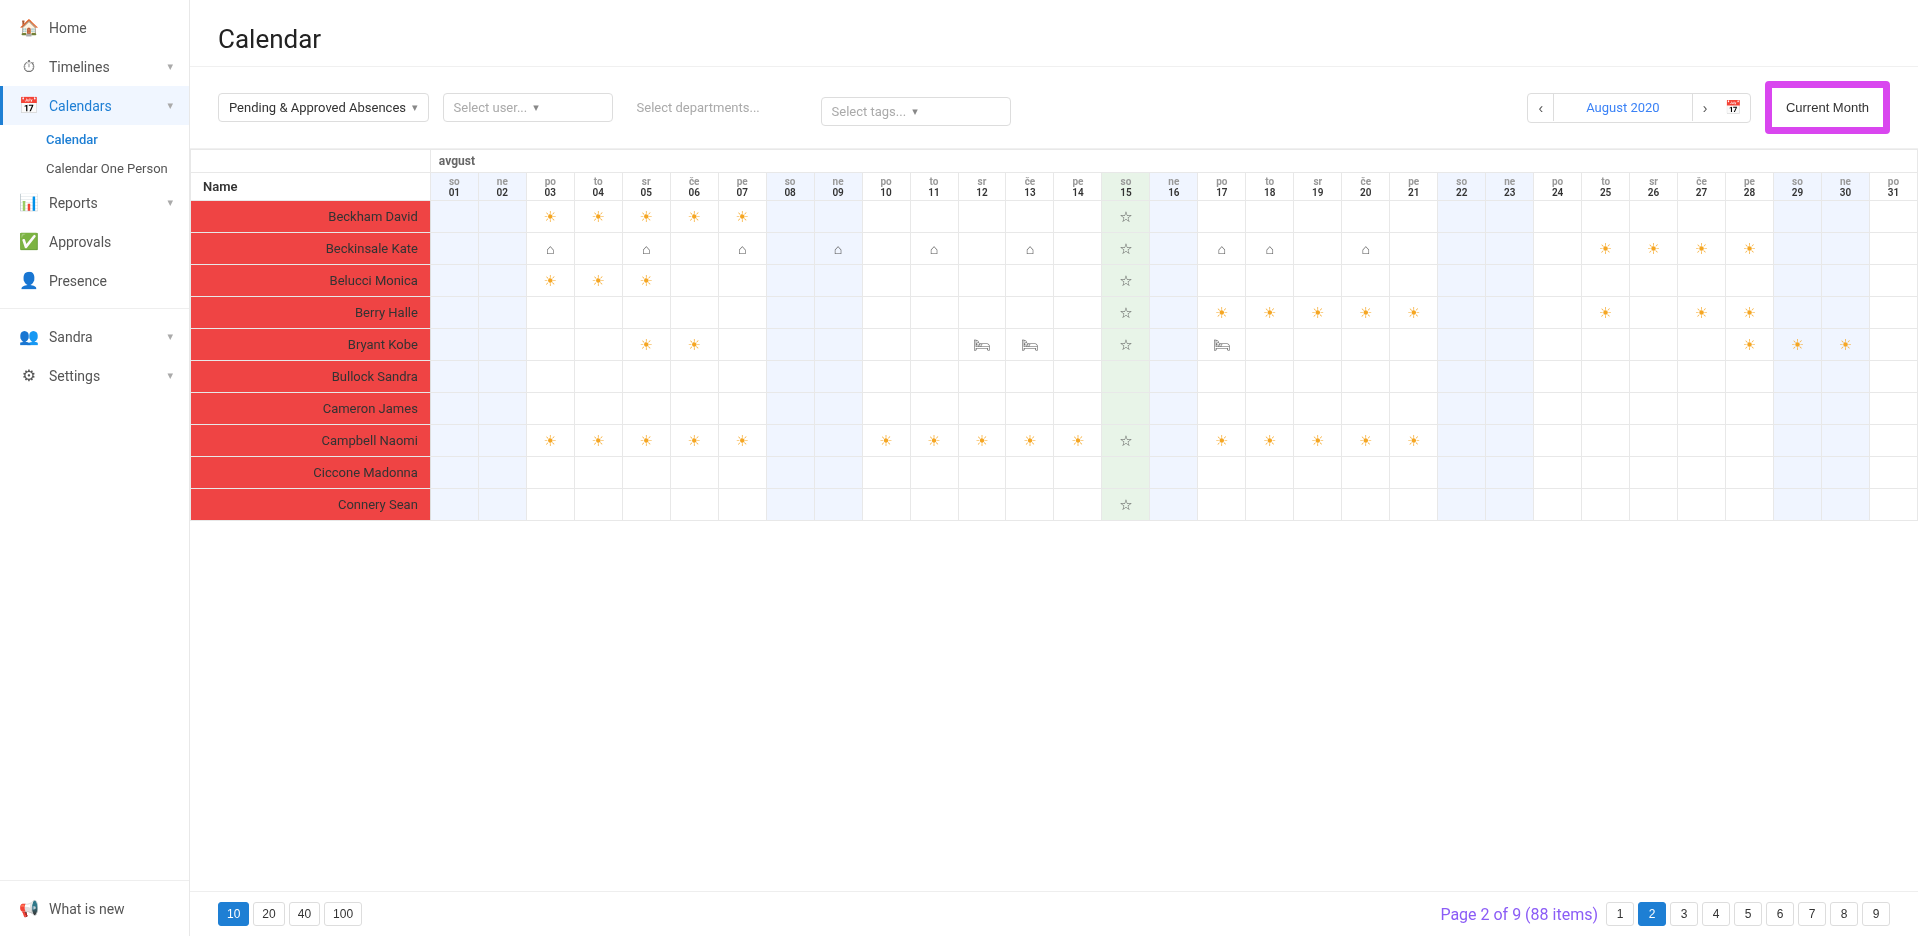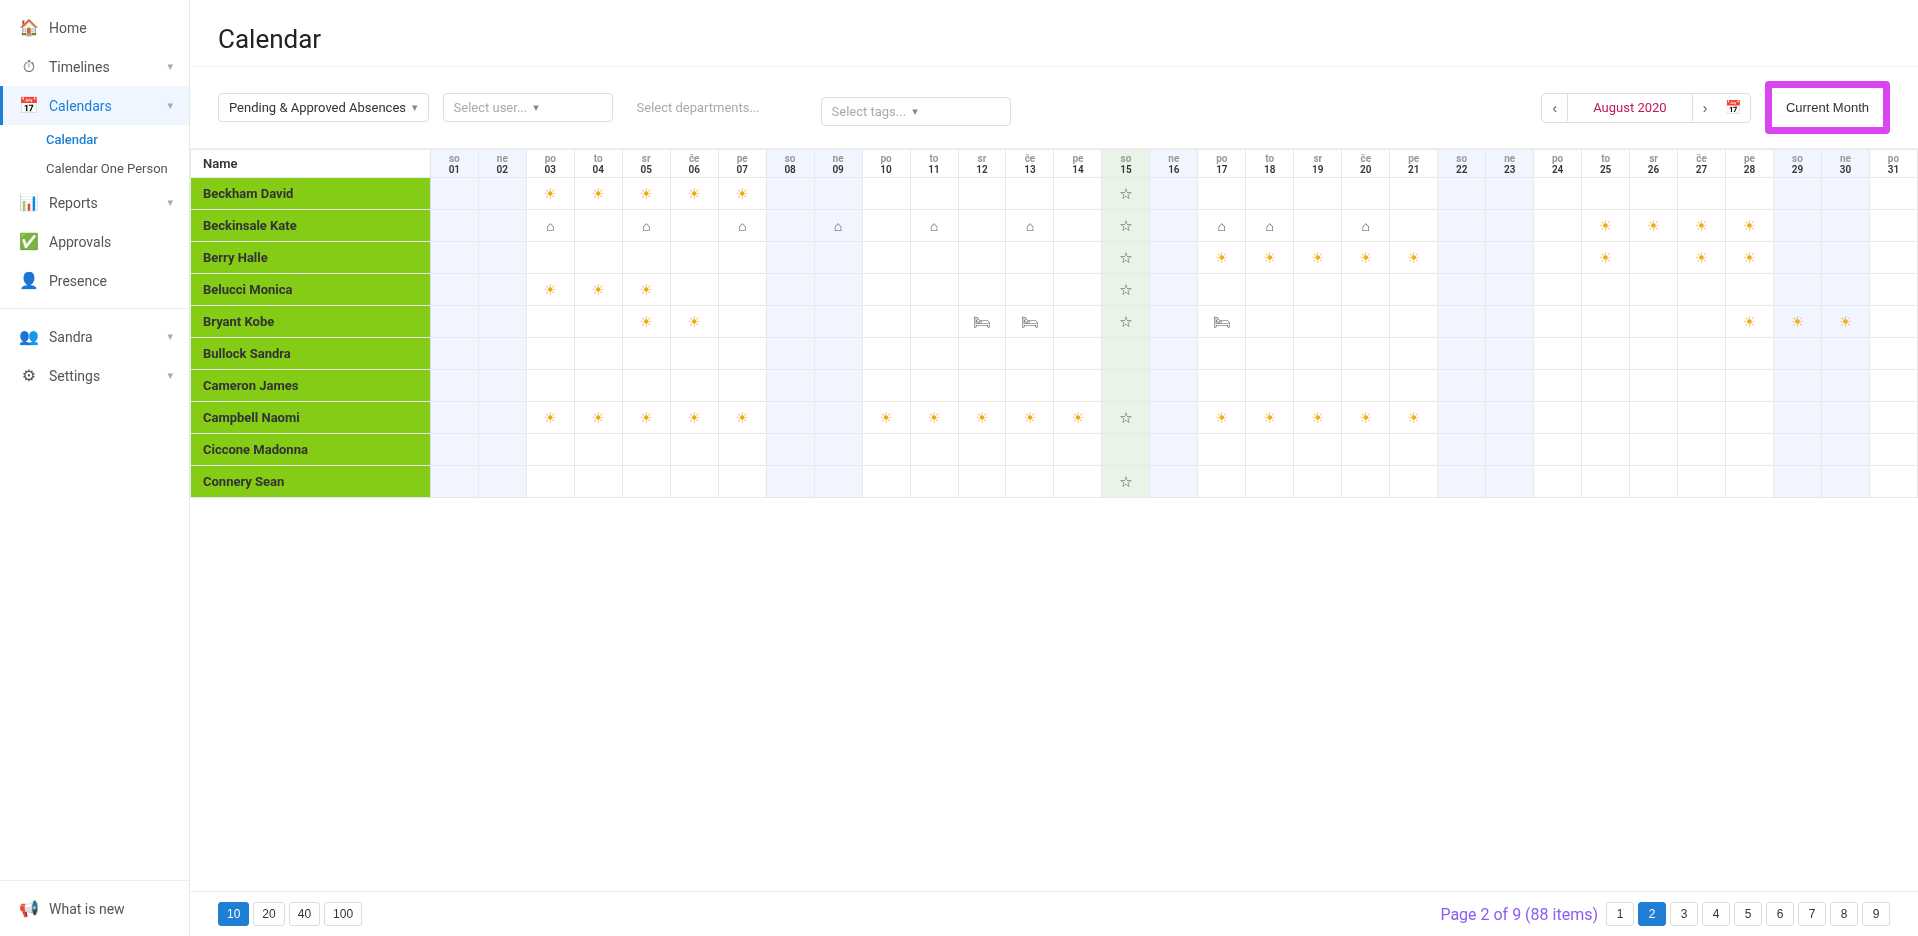--- a/index.html
+++ b/index.html
@@ -119,22 +119,22 @@
       margin-left: auto;
     }
     .date-nav-btn {
       padding: 6px 10px;
       cursor: pointer;
       color: #555;
       border: none; background: none;
       font-size: 14px;
     }
     .date-nav-label {
-      padding: 6px 25px;
-      font-size: 13px; color: #be185d;
+      padding: 6px 32px;
+      font-size: 13px; color: #3b82f6;
       border-left: 1px solid #ddd;
       border-right: 1px solid #ddd;
     }
     .date-nav-cal {
       padding: 6px 8px;
       cursor: pointer;
       color: #555;
       border: none; background: none;
     }
     .current-month-btn {
@@ -170,30 +170,29 @@
       text-align: left;
       padding: 4px 8px;
       font-size: 12px;
       color: #666;
       border-bottom: 1px solid #e8e8e8;
     }
 
     .calendar-table .name-col {
       width: 180px;
       min-width: 180px;
-      text-align: left;
+      text-align: right;
       padding: 6px 12px;
       font-size: 13px;
       color: #333;
-      background: #84cc16;
+      background: #ef4444;
       position: sticky;
       left: 0;
       z-index: 2;
       border-right: 1px solid #ddd;
-      font-weight: bold;
     }
 
     .calendar-table .name-header {
       background: #fff;
       font-weight: 600;
       font-size: 13px;
       color: #333;
       text-align: left;
       padding: 6px 12px;
       position: sticky;
@@ -341,20 +340,24 @@
       <span class="date-nav-label">August 2020</span>
       <button class="date-nav-btn">›</button>
       <button class="date-nav-cal">📅</button>
     </div>
     <button class="current-month-btn">Current Month</button>
   </div>
 
   <div class="calendar-container">
     <table class="calendar-table" id="cal-table">
       <thead id="cal-thead">
+      <tr>
+            <th class="month-header name-header" colspan="1"></th>
+            <th class="month-header" colspan="31" style="text-align: left;">avgust</th>
+          </tr>
           <tr>
             <th class="name-header">Name</th>
             <th class="day-header-cell weekend">
               <span class="day-abbr">so</span>
               <span class="day-num">01</span>
             </th>
             <th class="day-header-cell weekend">
               <span class="day-abbr">ne</span>
               <span class="day-num">02</span>
             </th>
@@ -539,54 +542,20 @@
             <td class="data-cell"></td>
             <td class="data-cell"><span class="icon-sun" title="approved-absence">☀</span></td>
             <td class="data-cell"><span class="icon-sun" title="approved-absence">☀</span></td>
             <td class="data-cell"><span class="icon-sun" title="approved-absence">☀</span></td>
             <td class="data-cell"><span class="icon-sun" title="approved-absence">☀</span></td>
             <td class="data-cell weekend"></td>
             <td class="data-cell weekend"></td>
             <td class="data-cell"></td>
           </tr>
           <tr>
-            <td class="name-col">Berry Halle</td>
-            <td class="data-cell weekend"></td>
-            <td class="data-cell weekend"></td>
-            <td class="data-cell"></td>
-            <td class="data-cell"></td>
-            <td class="data-cell"></td>
-            <td class="data-cell"></td>
-            <td class="data-cell"></td>
-            <td class="data-cell weekend"></td>
-            <td class="data-cell weekend"></td>
-            <td class="data-cell"></td>
-            <td class="data-cell"></td>
-            <td class="data-cell"></td>
-            <td class="data-cell"></td>
-            <td class="data-cell"></td>
-            <td class="data-cell weekend today"><span class="icon-star" title="pending">☆</span></td>
-            <td class="data-cell weekend"></td>
-            <td class="data-cell"><span class="icon-sun" title="approved-absence">☀</span></td>
-            <td class="data-cell"><span class="icon-sun" title="approved-absence">☀</span></td>
-            <td class="data-cell"><span class="icon-sun" title="approved-absence">☀</span></td>
-            <td class="data-cell"><span class="icon-sun" title="approved-absence">☀</span></td>
-            <td class="data-cell"><span class="icon-sun" title="approved-absence">☀</span></td>
-            <td class="data-cell weekend"></td>
-            <td class="data-cell weekend"></td>
-            <td class="data-cell"></td>
-            <td class="data-cell"><span class="icon-sun" title="approved-absence">☀</span></td>
-            <td class="data-cell"></td>
-            <td class="data-cell"><span class="icon-sun" title="approved-absence">☀</span></td>
-            <td class="data-cell"><span class="icon-sun" title="approved-absence">☀</span></td>
-            <td class="data-cell weekend"></td>
-            <td class="data-cell weekend"></td>
-            <td class="data-cell"></td>
-          </tr>
-          <tr>
             <td class="name-col">Belucci Monica</td>
             <td class="data-cell weekend"></td>
             <td class="data-cell weekend"></td>
             <td class="data-cell"><span class="icon-sun" style="color:#f5a623;" title="pending-absence">☀</span></td>
             <td class="data-cell"><span class="icon-sun" style="color:#f5a623;" title="pending-absence">☀</span></td>
             <td class="data-cell"><span class="icon-sun" style="color:#f5a623;" title="pending-absence">☀</span></td>
             <td class="data-cell"></td>
             <td class="data-cell"></td>
             <td class="data-cell weekend"></td>
             <td class="data-cell weekend"></td>
@@ -602,20 +571,54 @@
             <td class="data-cell"></td>
             <td class="data-cell"></td>
             <td class="data-cell"></td>
             <td class="data-cell weekend"></td>
             <td class="data-cell weekend"></td>
             <td class="data-cell"></td>
             <td class="data-cell"></td>
             <td class="data-cell"></td>
             <td class="data-cell"></td>
             <td class="data-cell"></td>
+            <td class="data-cell weekend"></td>
+            <td class="data-cell weekend"></td>
+            <td class="data-cell"></td>
+          </tr>
+          <tr>
+            <td class="name-col">Berry Halle</td>
+            <td class="data-cell weekend"></td>
+            <td class="data-cell weekend"></td>
+            <td class="data-cell"></td>
+            <td class="data-cell"></td>
+            <td class="data-cell"></td>
+            <td class="data-cell"></td>
+            <td class="data-cell"></td>
+            <td class="data-cell weekend"></td>
+            <td class="data-cell weekend"></td>
+            <td class="data-cell"></td>
+            <td class="data-cell"></td>
+            <td class="data-cell"></td>
+            <td class="data-cell"></td>
+            <td class="data-cell"></td>
+            <td class="data-cell weekend today"><span class="icon-star" title="pending">☆</span></td>
+            <td class="data-cell weekend"></td>
+            <td class="data-cell"><span class="icon-sun" title="approved-absence">☀</span></td>
+            <td class="data-cell"><span class="icon-sun" title="approved-absence">☀</span></td>
+            <td class="data-cell"><span class="icon-sun" title="approved-absence">☀</span></td>
+            <td class="data-cell"><span class="icon-sun" title="approved-absence">☀</span></td>
+            <td class="data-cell"><span class="icon-sun" title="approved-absence">☀</span></td>
+            <td class="data-cell weekend"></td>
+            <td class="data-cell weekend"></td>
+            <td class="data-cell"></td>
+            <td class="data-cell"><span class="icon-sun" title="approved-absence">☀</span></td>
+            <td class="data-cell"></td>
+            <td class="data-cell"><span class="icon-sun" title="approved-absence">☀</span></td>
+            <td class="data-cell"><span class="icon-sun" title="approved-absence">☀</span></td>
             <td class="data-cell weekend"></td>
             <td class="data-cell weekend"></td>
             <td class="data-cell"></td>
           </tr>
           <tr>
             <td class="name-col">Bryant Kobe</td>
             <td class="data-cell weekend"></td>
             <td class="data-cell weekend"></td>
             <td class="data-cell"></td>
             <td class="data-cell"></td>

